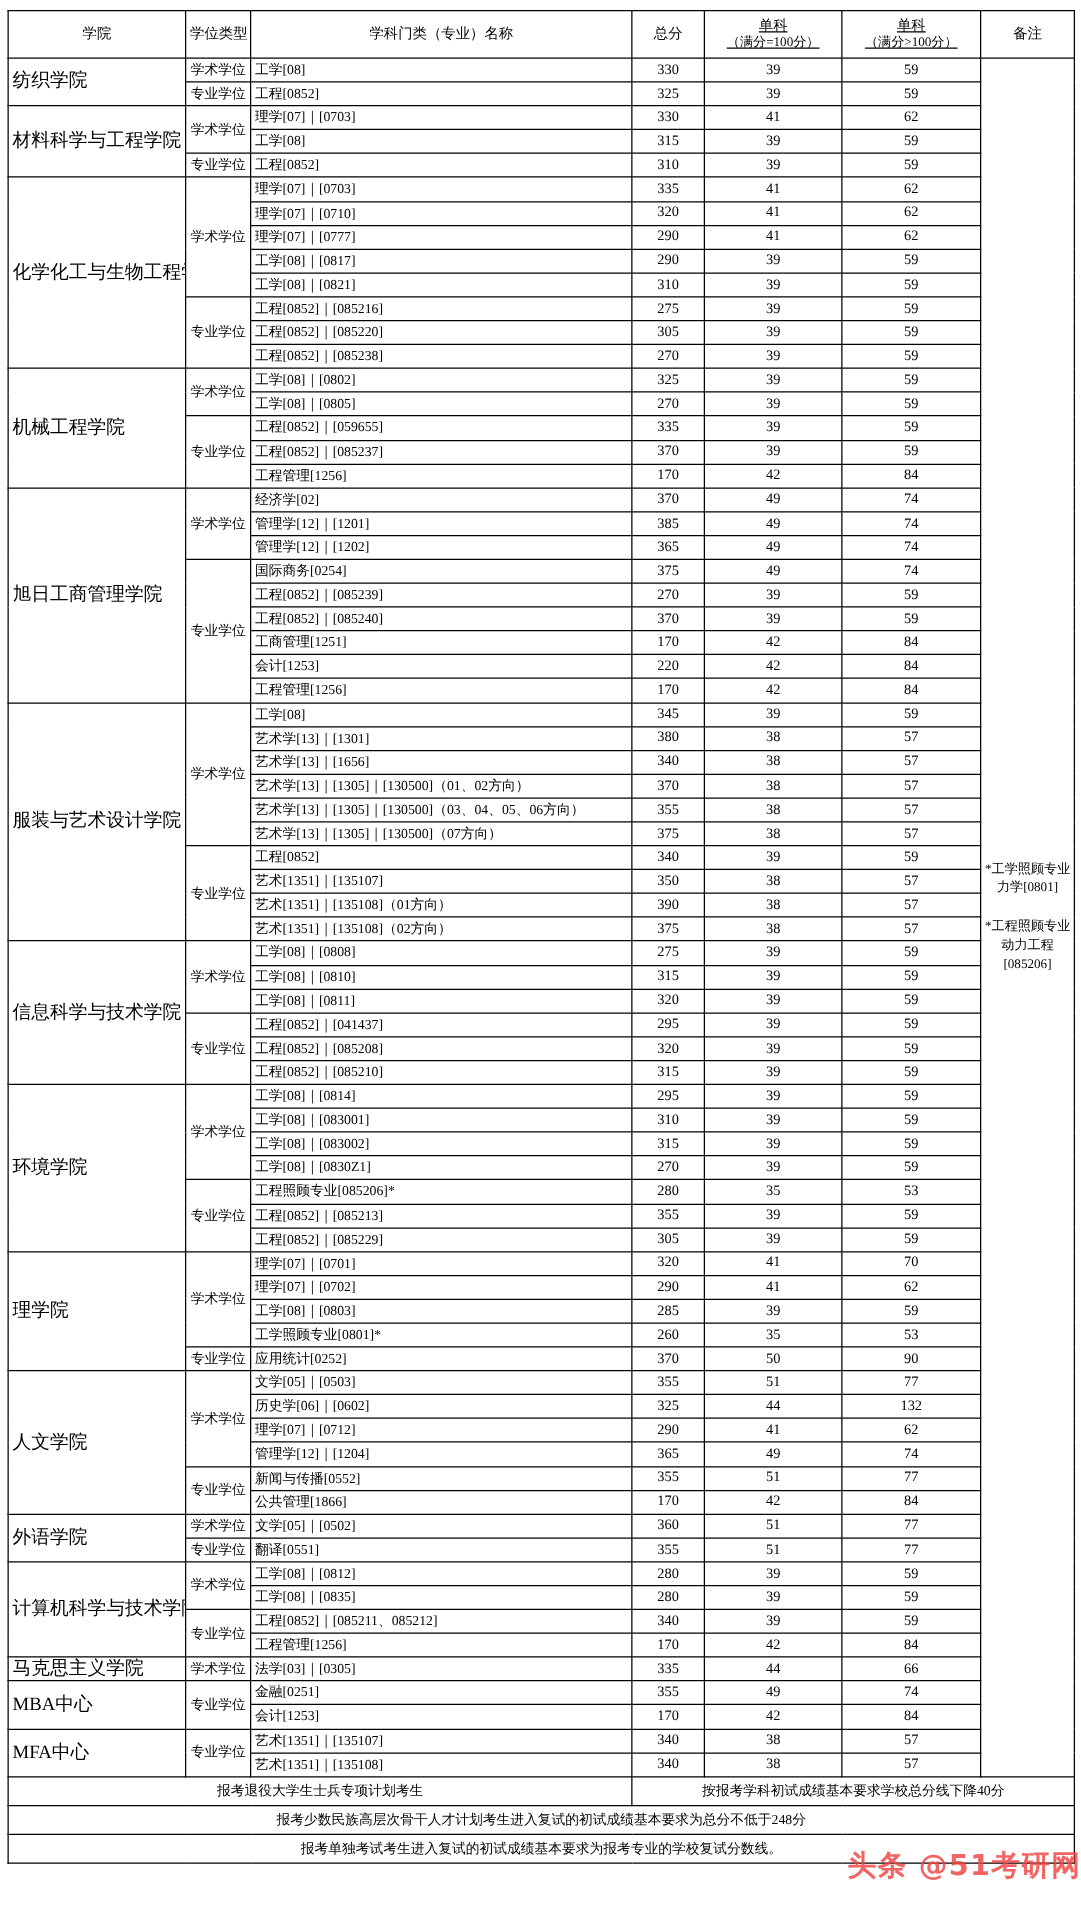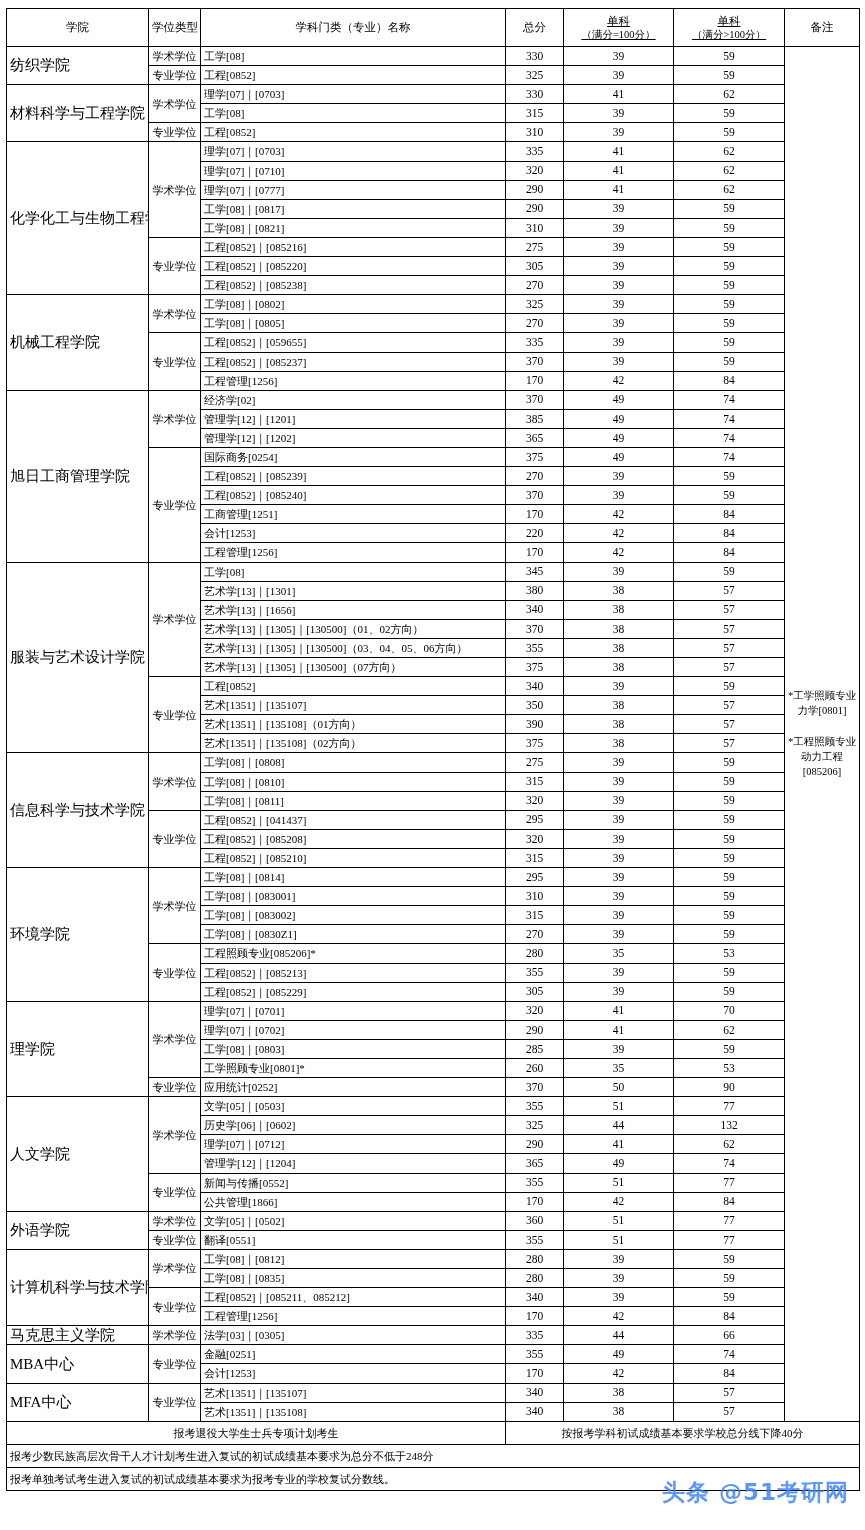--- a/index.html
+++ b/index.html
@@ -63,30 +63,30 @@
 
   .hdr2{display:block;text-decoration:underline;}
   .hdr-small{font-size:10.5px;}
 
   tfoot td{
     text-align:center;
     font-size:11px;
     height:22px;
   }
   .foot-left{text-align:center;}
-  .foot-wide{text-align:left;}
+  .foot-wide{text-align:center;}
 
   #watermark{
     position:absolute;
-    right:16px;
+    right:0;
     bottom:22px;
     font-family:"DejaVu Sans","Liberation Sans",sans-serif;
     font-size:23px;
     font-weight:bold;
-    color:#3b82f6;
+    color:#ef4444;
     opacity:.82;
     letter-spacing:1px;
     pointer-events:none;
     white-space:nowrap;
   }
 </style>
 </head>
 <body>
 
 <div id="sheet">

